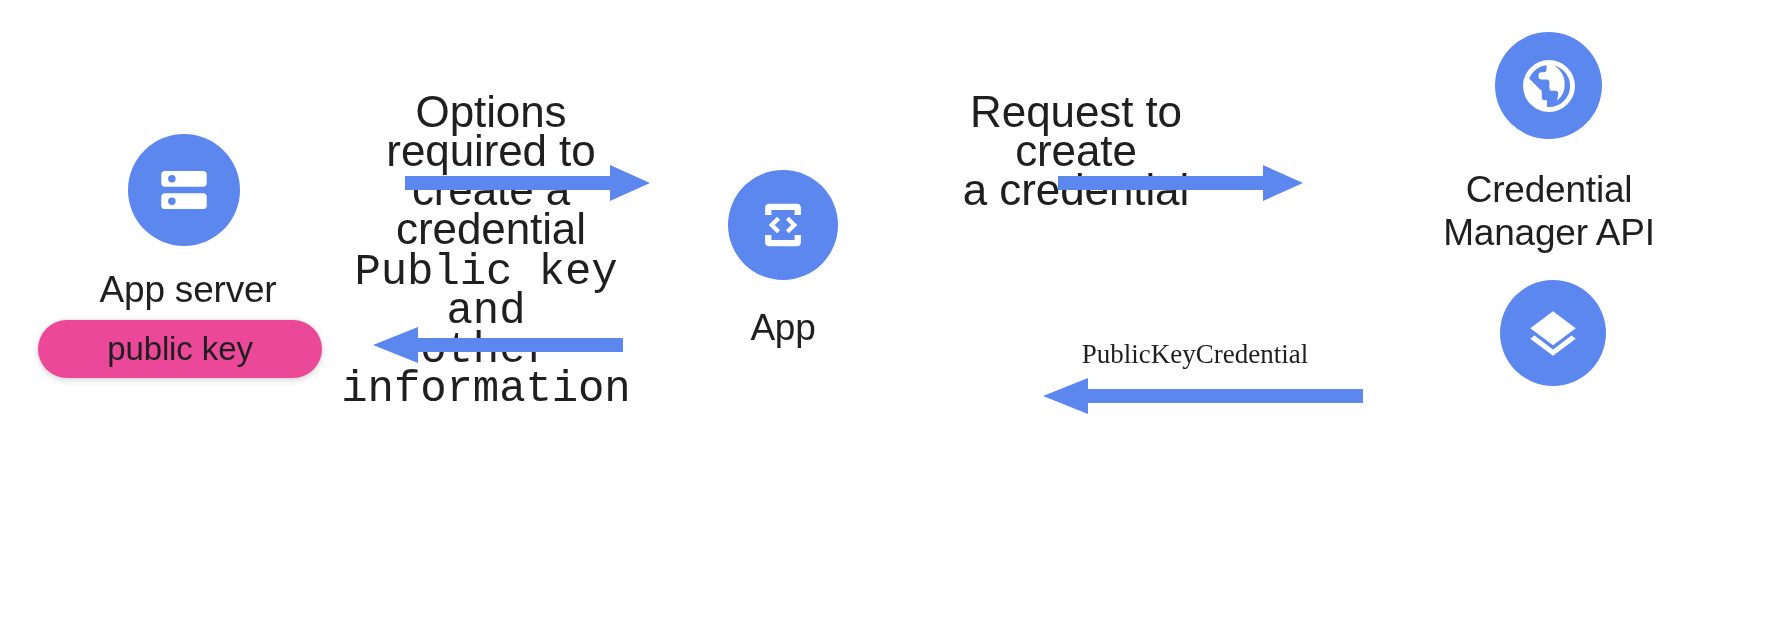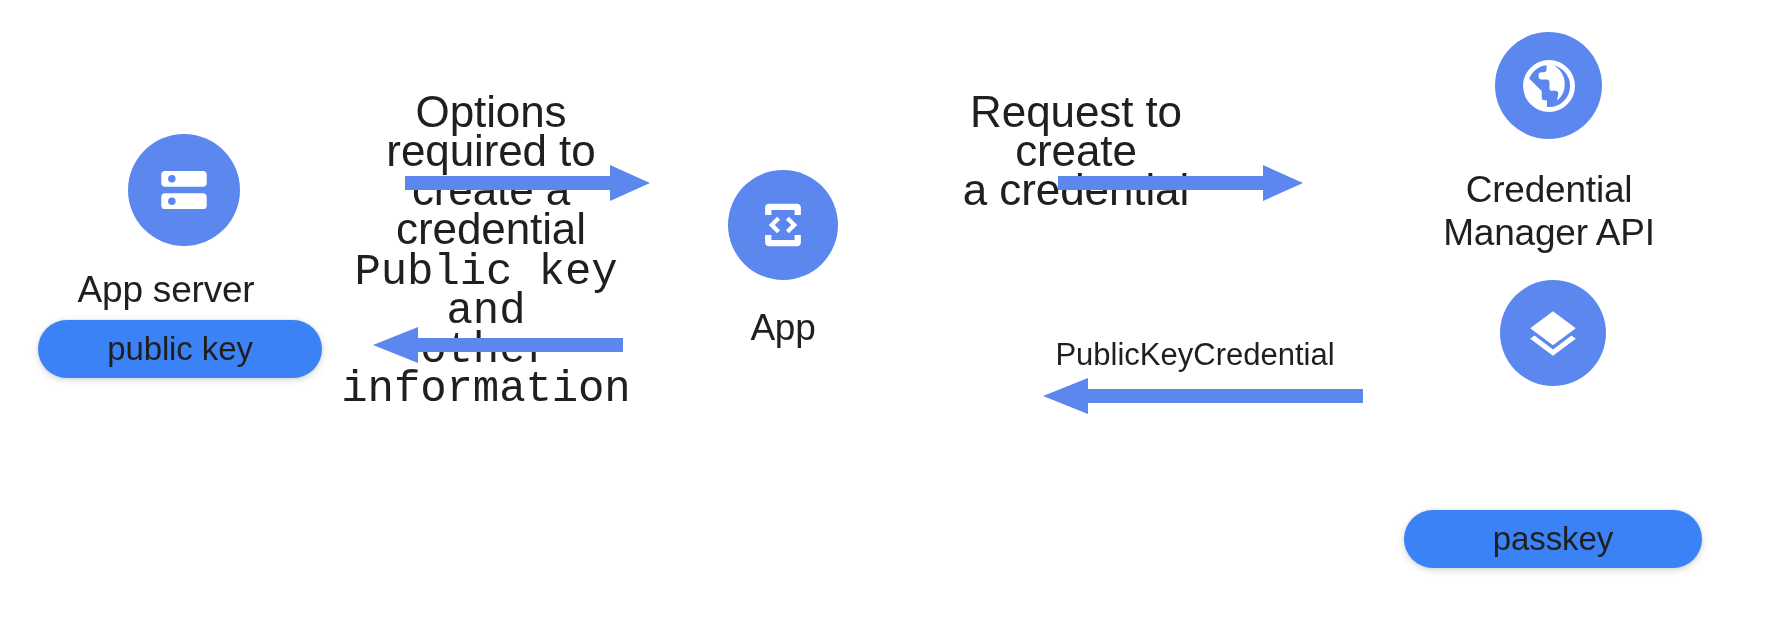--- a/index.html
+++ b/index.html
@@ -37,64 +37,64 @@
     line-height: 43px;
     text-align: center;
     font-weight: 400;
     letter-spacing: -0.2px;
     white-space: pre-line;
     margin-top: 16px;
   }
 
   
   .pill {
-    background: #3b82f6;
+    background: #ec4899;
     border-radius: 999px;
     display: flex;
     align-items: center;
     justify-content: center;
     color: #1f1f1f;
     font-size: 33px;
     letter-spacing: -0.1px;
     box-shadow: 0 2px 7px rgba(60,64,67,0.22), 0 0 2px rgba(60,64,67,0.14);
   }
 
   
   .arrow-label {
     color: #1f1f1f;
     font-size: 44px;
     line-height: 39px;
     text-align: center;
     white-space: pre-line;
     letter-spacing: -0.1px;
   }
   .arrow-label.mono {
-    font-family: Liberation Sans, sans-serif;
-    font-size: 31px;
+    font-family: Liberation Serif, serif;
+    font-size: 27px;
     letter-spacing: 0px;
   }
 
   .arrow-svg { display: block; overflow: visible; }
 </style>
 </head>
 <body>
 
 <div id="canvas">
 
   <div class="abs node-circle" style="left:128px; top:134px; width:112px; height:112px;">
     <span>
       <svg width="62" height="62" viewBox="0 0 24 24" fill="none">
         <rect x="3.2" y="4.6" width="17.6" height="6.1" rx="1.5" fill="#ffffff"></rect>
         <rect x="3.2" y="13.3" width="17.6" height="6.1" rx="1.5" fill="#ffffff"></rect>
         <circle cx="7.3" cy="7.65" r="1.45" fill="#5b87ef"></circle>
         <circle cx="7.3" cy="16.35" r="1.45" fill="#5b87ef"></circle>
       </svg>
     </span>
   </div>
-  <div class="abs node-label" style="left:20px; top:252px; width:292px;">App server</div>
+  <div class="abs node-label" style="left:42px; top:252px; width:292px;">App server</div>
   <div class="abs pill" style="left:38px; top:320px; width:284px; height:58px;">public key</div>
 
   <div class="abs arrow-label" style="left:345px; top:92px; width:292px;">Options required to
 create a credential</div>
   <div class="abs" style="left:405px; top:165px;">
     <svg class="arrow-svg" width="245" height="36" viewBox="0 0 245 36">
       <path d="M0,11 L205,11 L205,0 L245,18 L205,36 L205,25 L0,25 Z" fill="#5b87ef"></path>
     </svg>
   </div>
 
@@ -146,15 +146,14 @@
 Manager API</div>
 
   <div class="abs node-circle" style="left:1500px; top:280px; width:106px; height:106px;">
     <span>
       <svg width="60" height="60" viewBox="0 0 24 24" fill="none">
         <path d="M12 3.3L2.9 10.1 12 16.9l9.1-6.8z" fill="#ffffff"></path>
         <path d="M4.6 13.0L2.9 14.3 12 21.1l9.1-6.8-1.7-1.3L12 18.6z" fill="#ffffff"></path>
       </svg>
     </span>
   </div>
-  <div class="abs pill" style="left:1404px; top:510px; width:298px; height:58px;">passkey</div>
 
 </div>
 
 </body></html>

